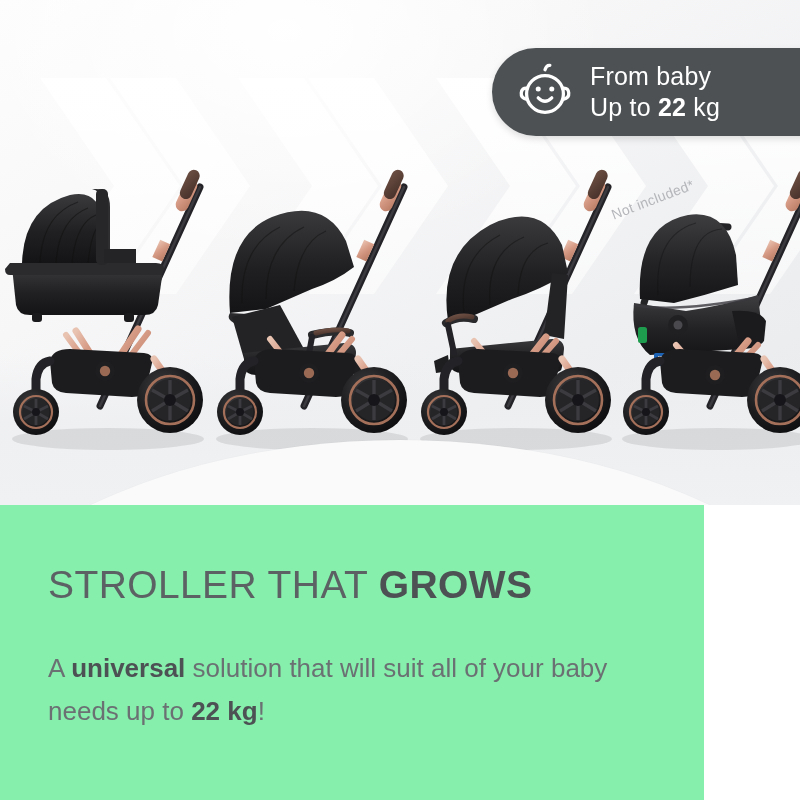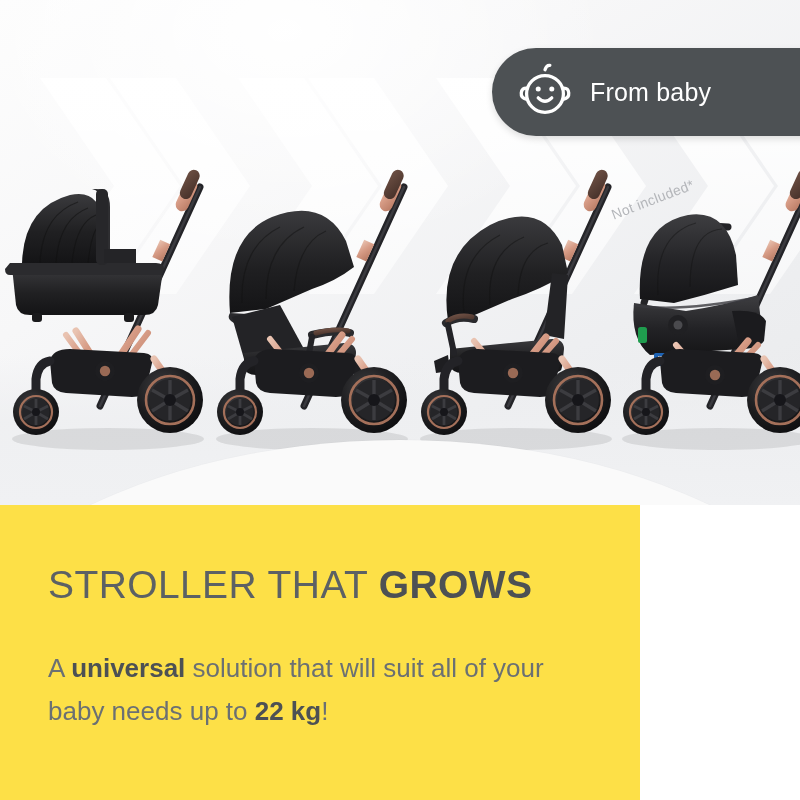--- a/index.html
+++ b/index.html
@@ -63,22 +63,22 @@
     color:#b4b6ba; font-size:14px; font-weight:400;
     letter-spacing:.3px; white-space:nowrap; z-index:7;
   }
 
   
   .unit{ position:absolute; bottom:52px; width:208px; height:290px; }
   .u1{ left:4px; }  .u2{ left:208px; } .u3{ left:412px; } .u4{ left:614px; }
 
   
   .copy{
-    position:absolute; left:0; top:505px; width:640px; height:295px;
-    background:#fde047; padding:58px 72px 0 48px;
+    position:absolute; left:0; top:505px; width:704px; height:295px;
+    background:#86efac; padding:58px 72px 0 48px;
   }
   .headline{
     font-size:39px; line-height:44px; font-weight:300;
     color:#5c6164; letter-spacing:.4px; white-space:nowrap;
   }
   .headline b{ font-weight:700; color:#4d5154; }
   .sub{
     margin-top:40px;
     font-size:26px; line-height:43px; font-weight:300;
     color:#6b7073; max-width:560px;
@@ -518,19 +518,20 @@
       <path d="M51 34 a19 19 0 1 0 -38 0 a19 19 0 0 0 38 0"></path>
       <path d="M13.5 28 q-5.5 -0.5 -6 5 q-0.5 5.5 5.5 6.5"></path>
       <path d="M50.5 28 q5.5 -0.5 6 5 q0.5 5.5 -5.5 6.5"></path>
       <path d="M25 38 q7 7 14 0"></path>
     </g>
     <circle cx="25" cy="29" r="2.6" fill="#ffffff"></circle>
     <circle cx="39" cy="29" r="2.6" fill="#ffffff"></circle>
   </svg>
   <div class="badge-text">
     <div>From baby</div>
+    <div><span>Up to </span><b>22</b><span> kg</span></div>
   </div>
 </div>
 
 <div class="copy">
   <div class="headline"><span>STROLLER THAT </span><b>GROWS</b></div>
   <div class="sub"><span>A </span><b>universal</b><span> solution that will suit all of your baby needs up to </span><b>22 kg</b><span>!</span></div>
 </div>
 
 </body></html>

